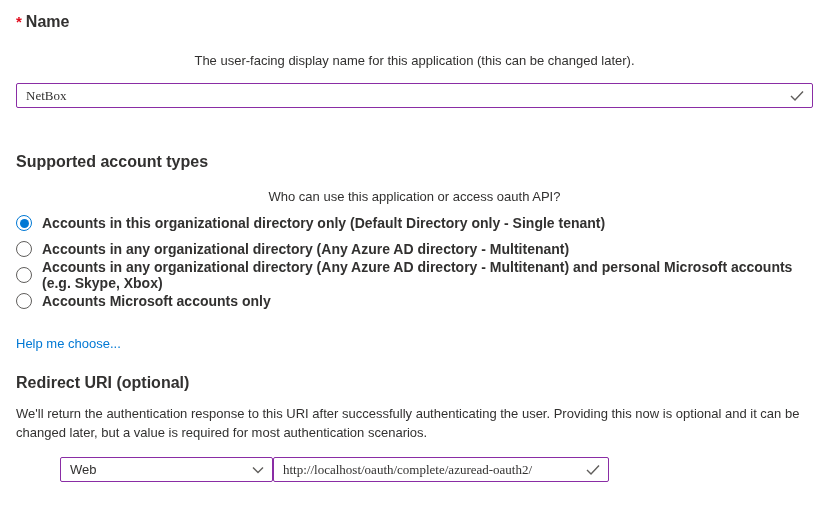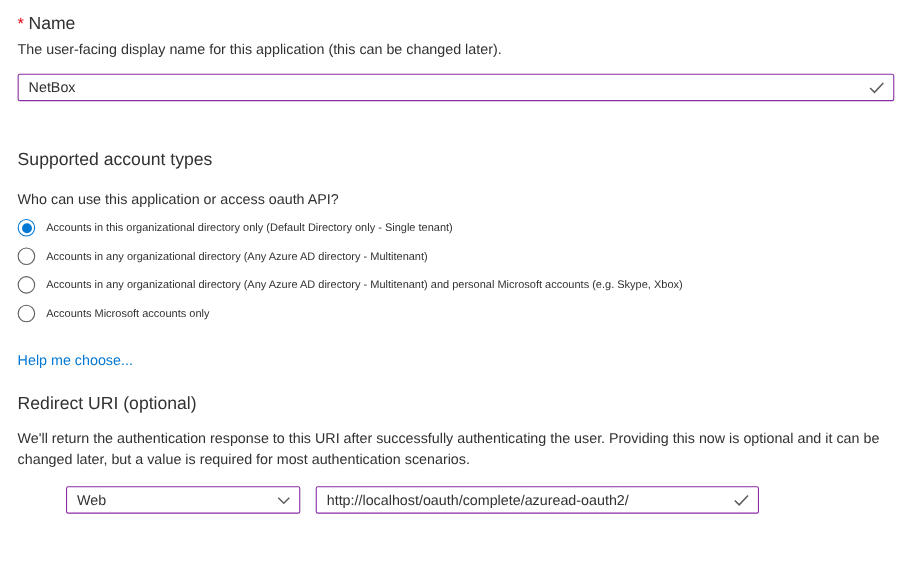--- a/index.html
+++ b/index.html
@@ -8,34 +8,35 @@
     width: 829px; height: 516px;
     font-family: "Liberation Sans", sans-serif;
     color: #323130;
     overflow: hidden;
   }
   .page { padding: 11px 16px 0 16px; }
 
   .section-title {
     margin: 0;
     font-size: 16px;
-    font-weight: 400;
+    font-weight: 700;
     color: #323130;
     line-height: 22px;
   }
   .required-marker {
     color: #e00b1c;
     font-size: 15px;
     margin-right: 4px;
   }
   .desc {
-    margin: 4px 0 0 0;
+    margin: 20px 0 0 0;
     font-size: 13px;
     line-height: 16px;
     color: #323130;
+    text-align: center;
   }
   .desc-wrap {
     margin: 10px 0 15px 0;
     font-size: 13px;
     line-height: 19px;
     color: #323130;
     width: 803px;
   }
 
   .textbox {
@@ -46,21 +47,21 @@
     border: 1.5px solid #8a2da5;
     border-radius: 2px;
     background: #fff;
   }
   .textbox input {
     flex: 1;
     height: 100%;
     border: none;
     outline: none;
     background: transparent;
-    font-family: Liberation Sans, sans-serif;
+    font-family: Liberation Serif, serif;
     font-size: 13px;
     color: #323130;
     padding: 0 28px 0 9px;
   }
   .trailing-icon {
     position: absolute;
     right: 8px;
     top: 50%;
     transform: translateY(-50%);
     display: flex;
@@ -96,22 +97,23 @@
   }
   .radio-row input[type="radio"]:checked::after {
     content: "";
     position: absolute;
     inset: 2.5px;
     border-radius: 50%;
     background: #0078d4;
   }
   .radio-label {
     margin-left: 10px;
-    font-size: 10px;
-    color: #323130;
+    font-size: 14px;
+    color: #323130;
+    font-weight: bold;
   }
 
   .help-link {
     display: inline-block;
     margin-top: 22px;
     font-size: 13px;
     color: #0078d4;
     text-decoration: none;
     cursor: pointer;
   }
@@ -134,22 +136,21 @@
     border-radius: 2px;
     background: #fff;
     cursor: pointer;
   }
   .platform-select .select-value {
     font-size: 13px;
     color: #323130;
     padding-left: 9px;
   }
   .uri-input-wrap {
-    width: 403px;
-    margin-left: 14px;
+    width: 336px;
     align-items: center;
   }
 </style>
 </head>
 <body>
 
 <div class="page">
 
   
   <h3 class="section-title"><span class="required-marker">*</span><span>Name</span></h3>

